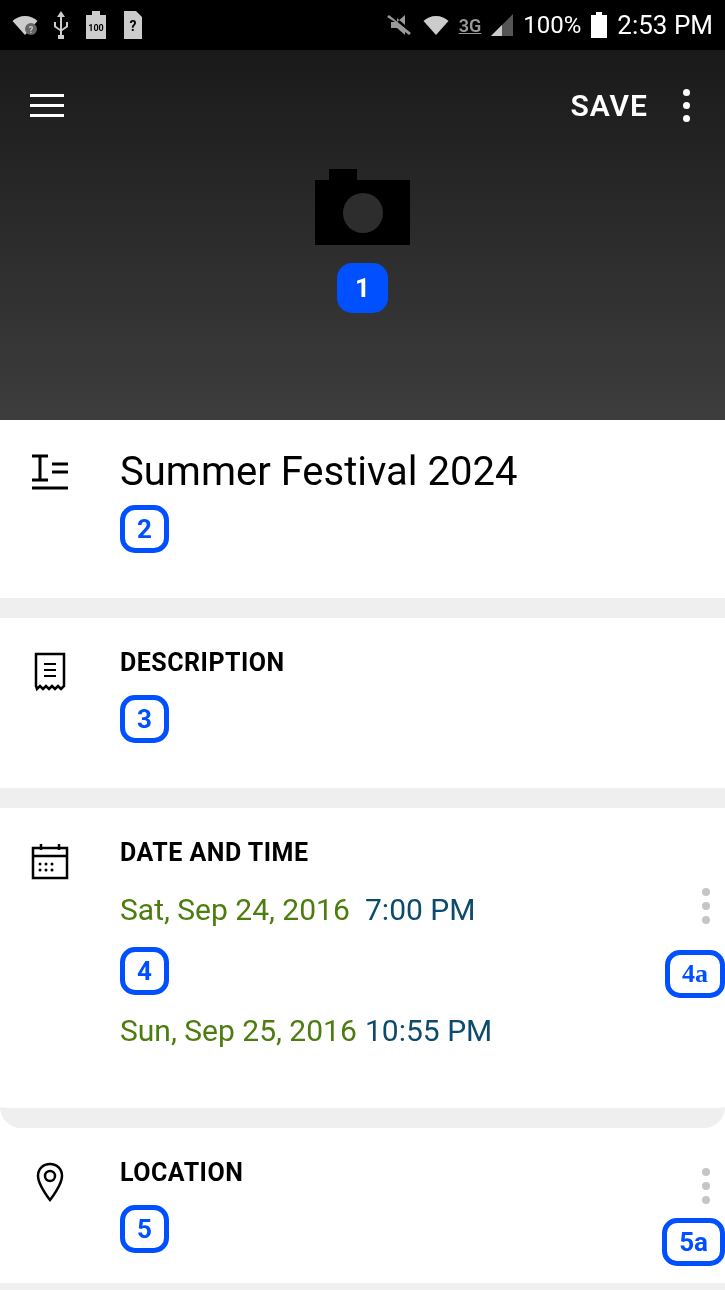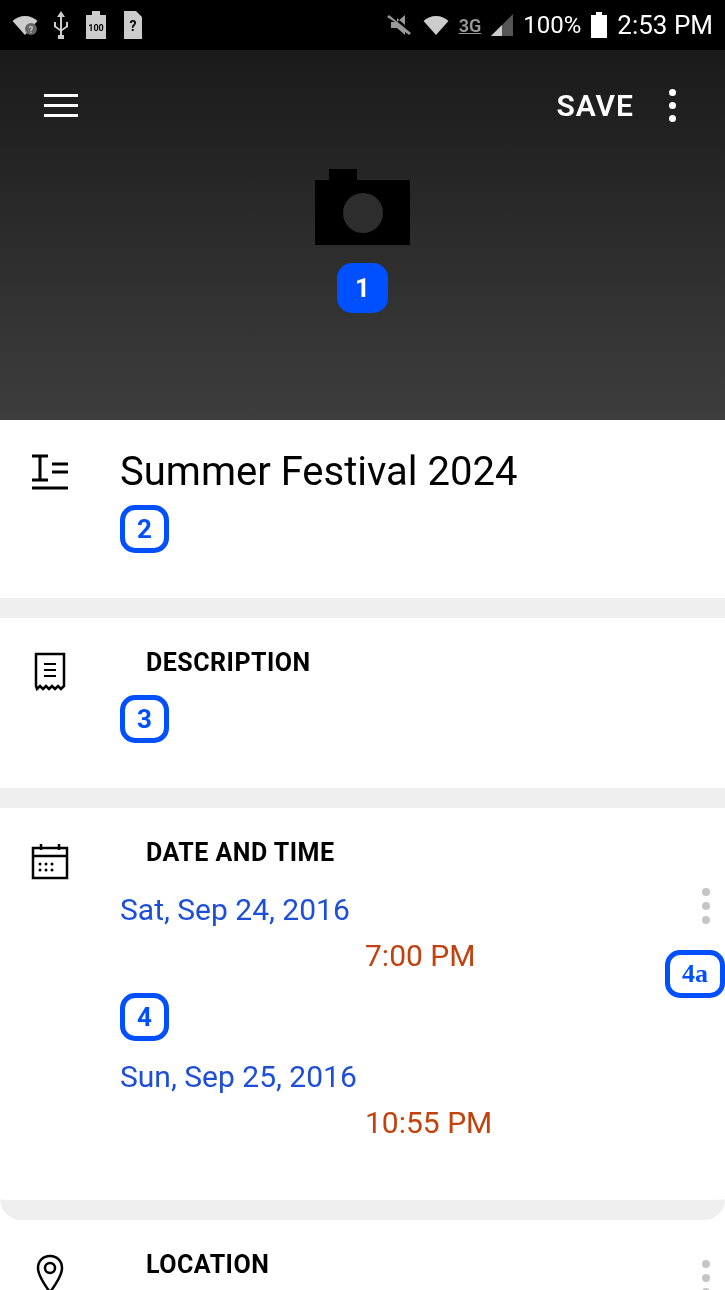--- a/index.html
+++ b/index.html
@@ -40,21 +40,21 @@
     .header-section {
       height: 370px;
       background: linear-gradient(to bottom, #1a1a1a 0%, #3d3d3d 100%);
       position: relative;
     }
     .app-bar {
       height: 110px;
       display: flex;
       align-items: center;
       justify-content: space-between;
-      padding: 0 44px;
+      padding: 0 30px;
     }
     .hamburger {
       display: flex;
       flex-direction: column;
       gap: 7px;
       cursor: pointer;
     }
     .hamburger-line {
       width: 34px;
       height: 3px;
@@ -158,21 +158,20 @@
       font-weight: 400;
       color: #000;
       margin-top: -2px;
     }
     .section-label {
       font-size: 25px;
       font-weight: 700;
       color: #000;
       letter-spacing: 0.5px;
       margin-bottom: 8px;
-      margin-left: 26px;
     }
     .placeholder-text {
       font-size: 30px;
       color: #c0c0c0;
       font-weight: 300;
     }
     .value-text {
       font-size: 30px;
       color: #6a6a6a;
       font-weight: 400;
@@ -183,26 +182,25 @@
     .date-row {
       display: flex;
       margin-bottom: 38px;
     }
     .date-row:last-child {
       margin-bottom: 0;
     }
     .date-col {
       width: 245px;
       font-size: 30px;
-      color: #1d4ed8;
+      color: #4d7c0f;
     }
     .time-col {
       font-size: 30px;
-      color: #c2410c;
-      margin-top: 46px;
+      color: #0c4a6e;
     }
     .date-section {
       position: relative;
       border-radius: 21px;
     }
     .location-section {
       position: relative;
     }
     .gray-dots {
       position: absolute;

